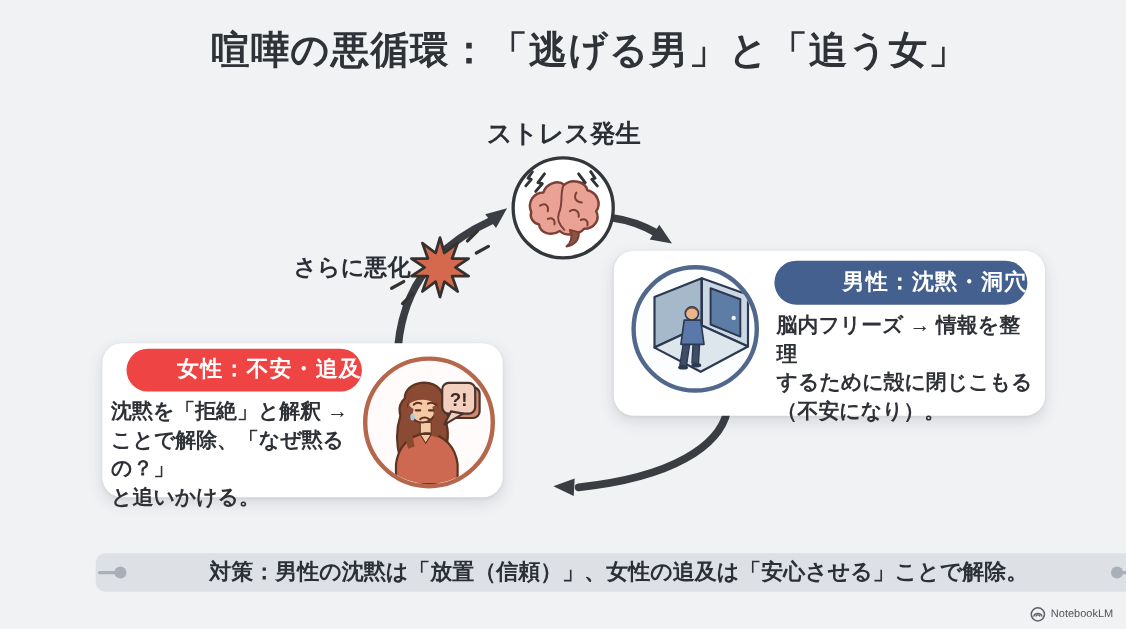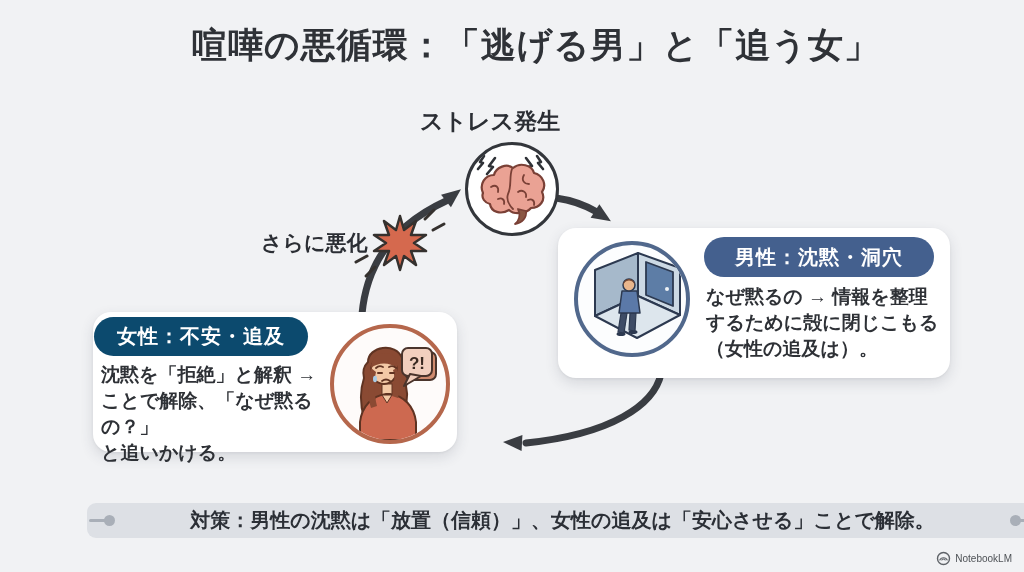--- a/index.html
+++ b/index.html
@@ -11,41 +11,41 @@
     position:relative;width:1024px;height:572px;
     background:#f1f2f4;overflow:hidden;
   }
   .title{
     position:absolute;left:0;top:22px;width:1024px;
     text-align:center;font-size:35px;font-weight:800;color:#2f3237;
     letter-spacing:1px;z-index:3;padding-left:24px;
   }
   .flow-svg{position:absolute;left:0;top:0;z-index:1;}
   .node-label{
-    position:absolute;z-index:3;font-weight:800;color:#2b2e34;text-align:left;
+    position:absolute;z-index:3;font-weight:800;color:#2b2e34;text-align:center;
   }
   .stress-label{left:420px;top:106px;width:185px;font-size:23px;}
   .worsen-label{left:261px;top:229px;width:118px;font-size:21px;}
   .brain-node{
     position:absolute;left:465px;top:142px;width:94px;height:94px;
     background:#ffffff;border:3px solid #33363b;border-radius:50%;
     box-sizing:border-box;z-index:2;overflow:hidden;
   }
   .card{
     position:absolute;background:#ffffff;border-radius:18px;z-index:2;
     box-shadow:0 5px 14px rgba(50,60,80,.14),0 1px 3px rgba(0,0,0,.06);
   }
   .card-male{left:558px;top:228px;width:392px;height:150px;}
   .card-female{left:93px;top:312px;width:364px;height:140px;}
   .pill{
     position:absolute;color:#ffffff;font-weight:800;font-size:20px;
-    text-align:center;border-radius:21px;letter-spacing:1px;
+    text-align:right;border-radius:21px;letter-spacing:1px;
   }
   .pill-male{left:146px;top:9px;width:230px;height:40px;line-height:40px;background:#44608e;}
-  .pill-female{left:1px;top:5px;width:214px;height:39px;line-height:39px;background:#0c4a6e;}
+  .pill-female{left:22px;top:5px;width:214px;height:39px;line-height:39px;background:#ef4444;}
   .card-body{
     position:absolute;font-size:19px;font-weight:700;color:#2e3136;line-height:26px;
   }
   .body-male{left:148px;top:56px;width:238px;}
   .body-female{left:8px;top:50px;width:242px;}
   .icon-circle{
     position:absolute;border-radius:50%;box-sizing:border-box;overflow:hidden;
   }
   .icon-circle-male{
     left:16px;top:13px;width:116px;height:116px;
@@ -143,23 +143,23 @@
           <polygon points="43,68 49,68 46,88 40,87" fill="#3e4c66" stroke="#2c3950" stroke-width="1.2"></polygon>
           <polygon points="52,68 58,68 57,86 51,85" fill="#3e4c66" stroke="#2c3950" stroke-width="1.2"></polygon>
           <path d="M 44 46 L 59 46 L 62 68 L 41 68 Z" fill="#5b79a8" stroke="#2c3950" stroke-width="1.5" stroke-linejoin="round"></path>
           <circle cx="51" cy="40" r="6" fill="#e9b68c" stroke="#2c3950" stroke-width="1.5"></circle>
           <path d="M 45 40 a 6 6 0 0 1 12 0 l -2 -3 a 5 4 0 0 0 -8 0 Z" fill="#7a4a33"></path>
         </g>
       </svg>
     </div>
     <div class="pill pill-male">男性：沈黙・洞穴</div>
     <div class="card-body body-male">
-      <div>なぜ黙るの → 情報を整理</div>
+      <div>脳内フリーズ → 情報を整理</div>
       <div>するために殻に閉じこもる</div>
-      <div>（女性の追及は）。</div>
+      <div>（不安になり）。</div>
     </div>
   </div>
 
   <div class="card card-female">
     <div class="pill pill-female">女性：不安・追及</div>
     <div class="card-body body-female">
       <div>沈黙を「拒絶」と解釈 →</div>
       <div>ことで解除、「なぜ黙るの？」</div>
       <div>と追いかける。</div>
     </div>

